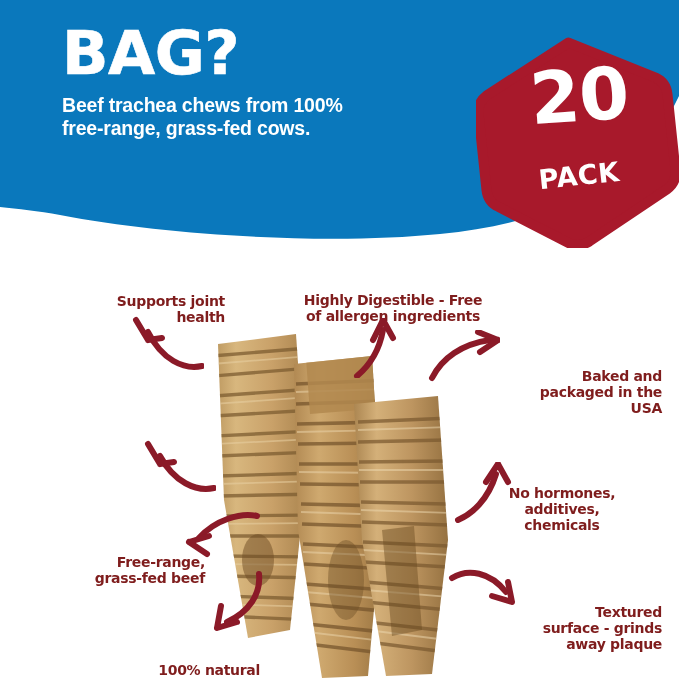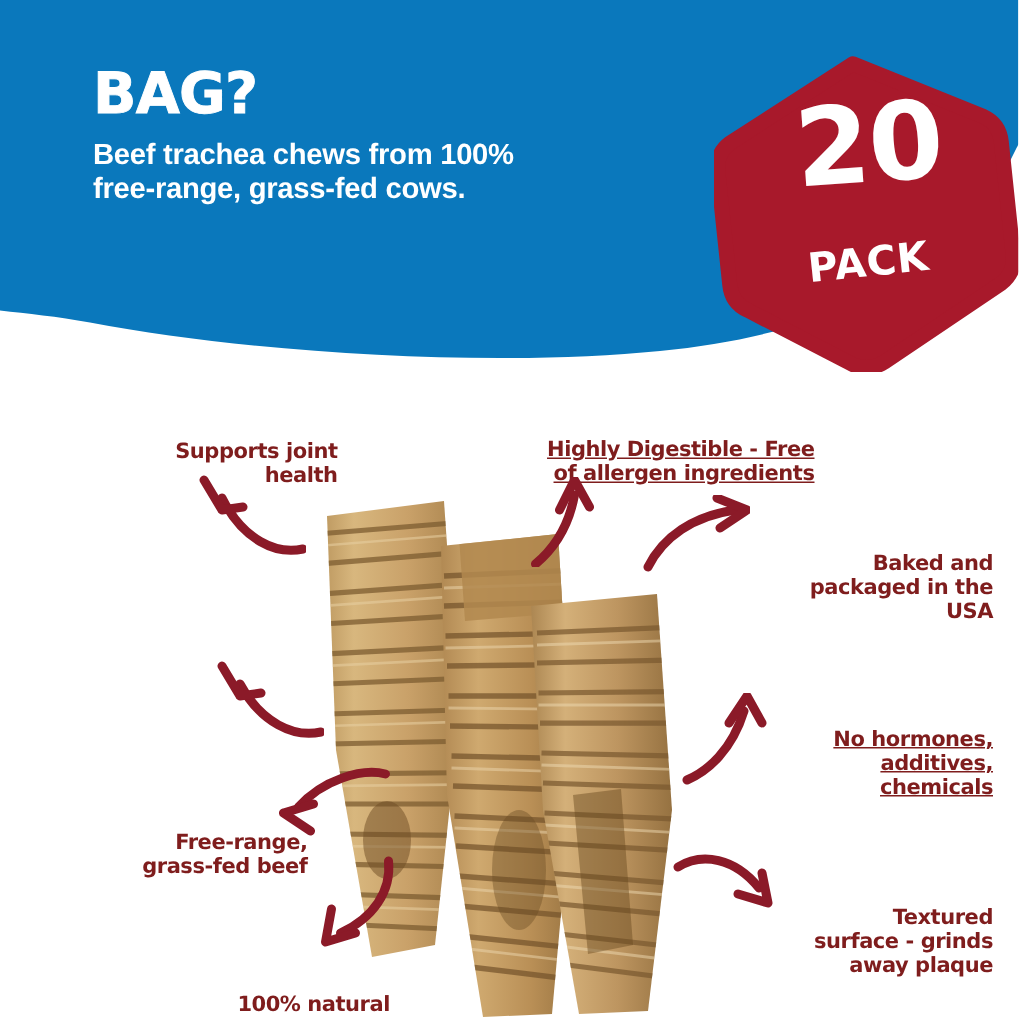--- a/index.html
+++ b/index.html
@@ -37,22 +37,22 @@
     font-family: "DejaVu Sans", sans-serif;
     font-weight: bold;
     font-size: 48px;
     line-height: 0.95;
     letter-spacing: -0.5px;
     margin: 0;
     text-transform: uppercase;
     -webkit-text-stroke: 0.6px #ffffff;
   }
   .title-line-2 {
-    font-size: 38px;
-    margin-top: 20px;
+    font-size: 61px;
+    margin-top: 0;
   }
   .subtitle {
     color: #ffffff;
     font-family: Liberation Sans, sans-serif;
     font-weight: bold;
     font-size: 19.5px;
     line-height: 1.18;
     margin: 12px 0 0 0;
     letter-spacing: -0.2px;
   }
@@ -108,21 +108,21 @@
     position: absolute;
     color: #7f1d1d;
     font-family: "DejaVu Sans", sans-serif;
     font-weight: bold;
     font-size: 14px;
     line-height: 1.14;
     letter-spacing: -0.3px;
     margin-top: 36px;
   }
   .callout.ta-right { text-align: right; }
-  .callout.ta-left  { text-align: right; text-decoration: underline; }
+  .callout.ta-left  { text-align: center; }
   .callout.ta-center{ text-align: right; }
 
   .c-joint     { left: 20px;  top: 258px; width: 205px; }
   .c-digest    { left: 243px; top: 257px; width: 300px; }
   .c-baked     { left: 452px; top: 333px; width: 210px; }
   .c-hand      { left: 10px;  top: 391px; width: 190px; }
   .c-hormones  { left: 462px; top: 450px; width: 200px; }
   .c-freerange { left: 10px;  top: 519px; width: 195px; }
   .c-textured  { left: 442px; top: 569px; width: 220px; }
   .c-natural   { left: 60px;  top: 627px; width: 200px; }

